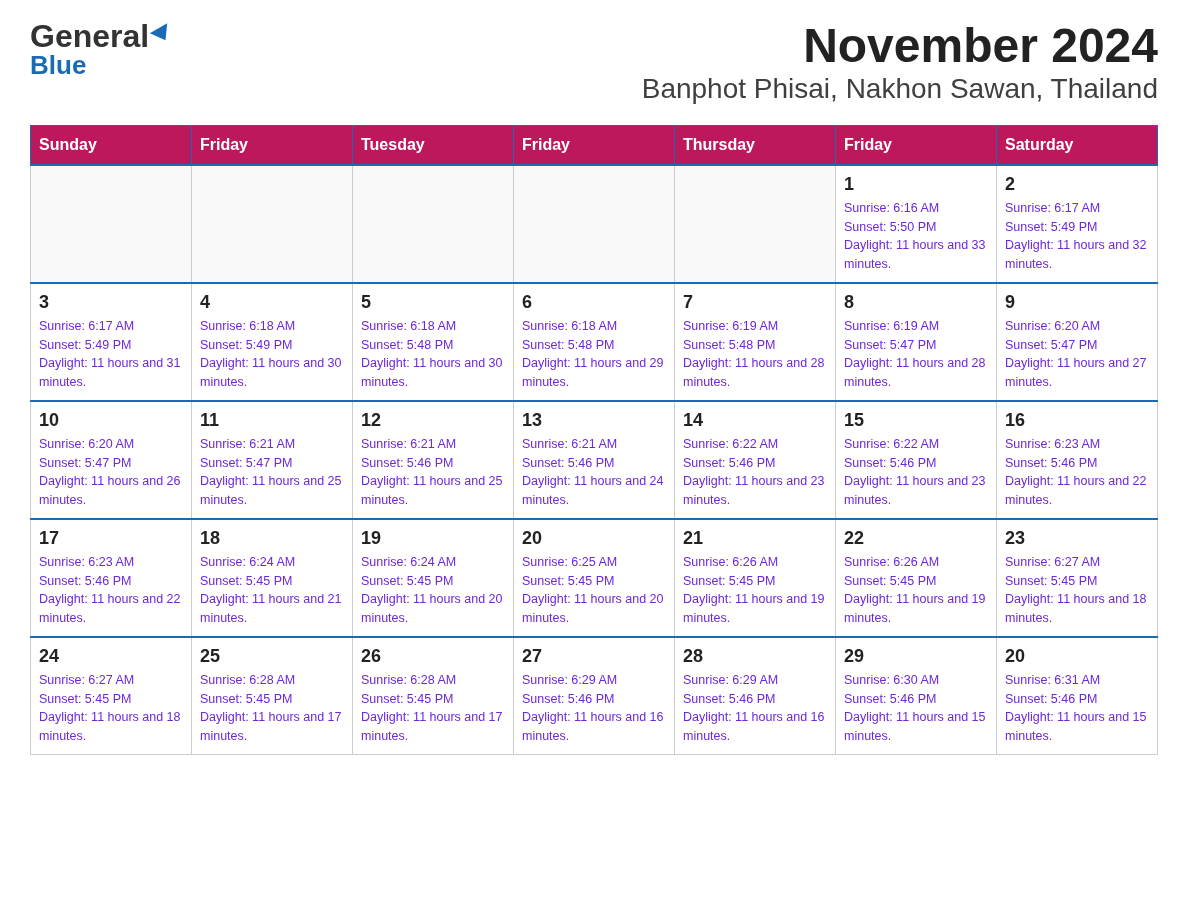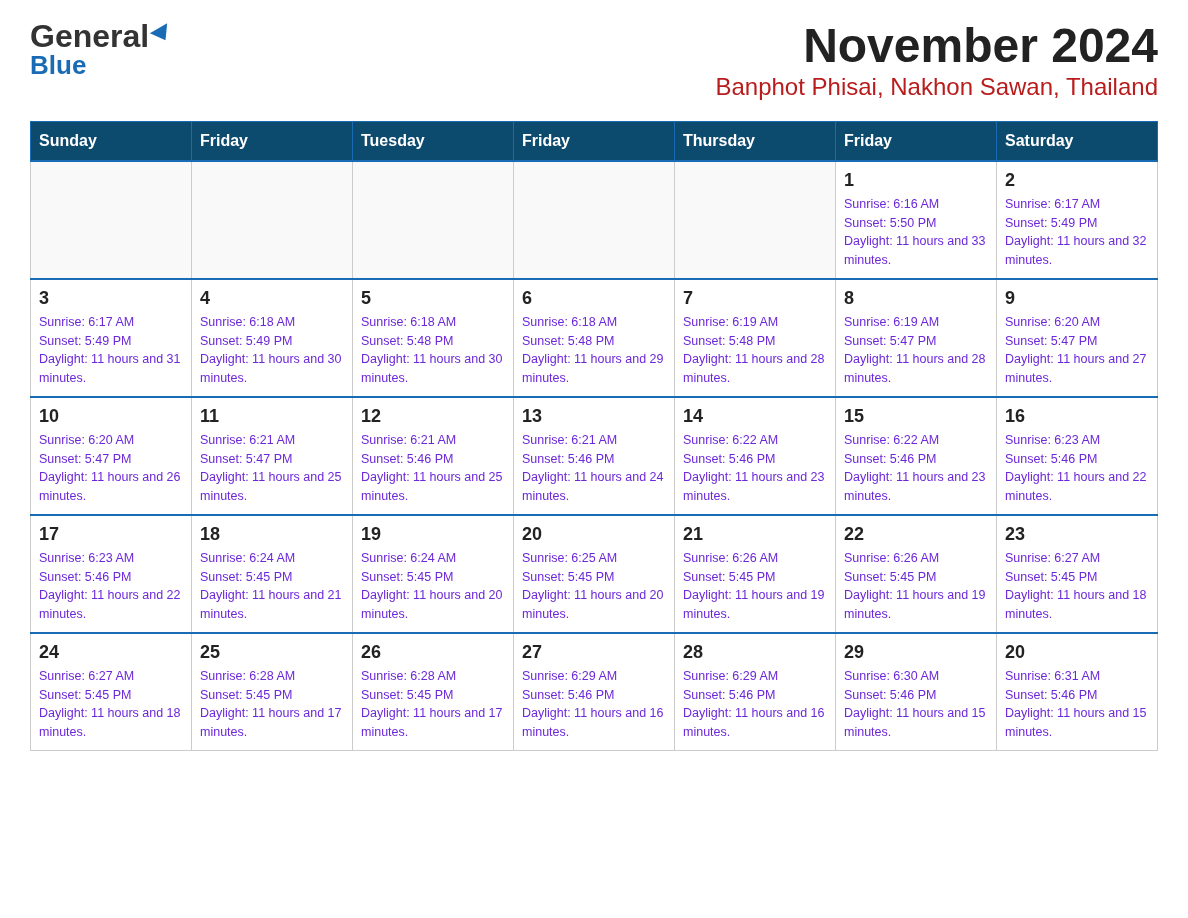--- a/index.html
+++ b/index.html
@@ -48,31 +48,31 @@
     .title-block {
       text-align: right;
     }
     .title-block h1 {
       font-size: 48px;
       font-weight: bold;
       color: #222;
       line-height: 1.1;
     }
     .title-block h2 {
-      font-size: 24px;
+      font-size: 28px;
       font-weight: normal;
-      color: #b91c1c;
+      color: #404040;
     }
     .calendar {
       width: 100%;
       border-collapse: collapse;
       border: 1px solid #aaa;
     }
     .calendar thead tr th {
-      background-color: #0c4a6e;
+      background-color: #be185d;
       color: #fff;
       font-size: 16px;
       font-weight: bold;
       padding: 10px 8px;
       text-align: left;
       border: 1px solid #1a6bb5;
     }
     .calendar tbody tr td {
       vertical-align: top;
       padding: 8px;

